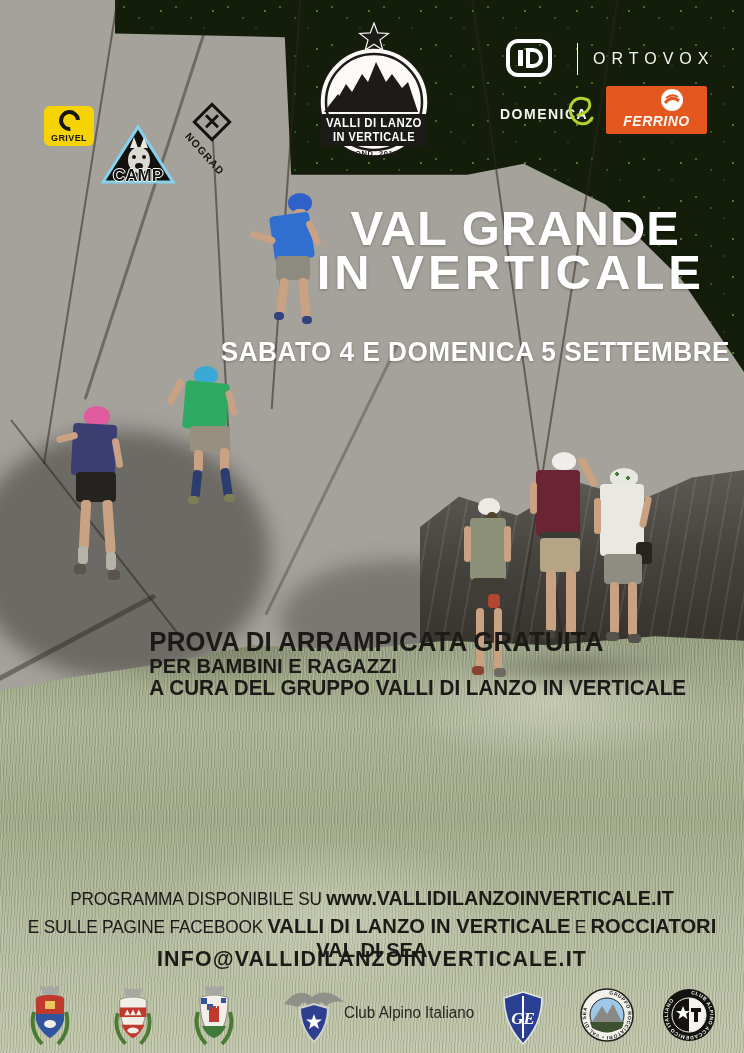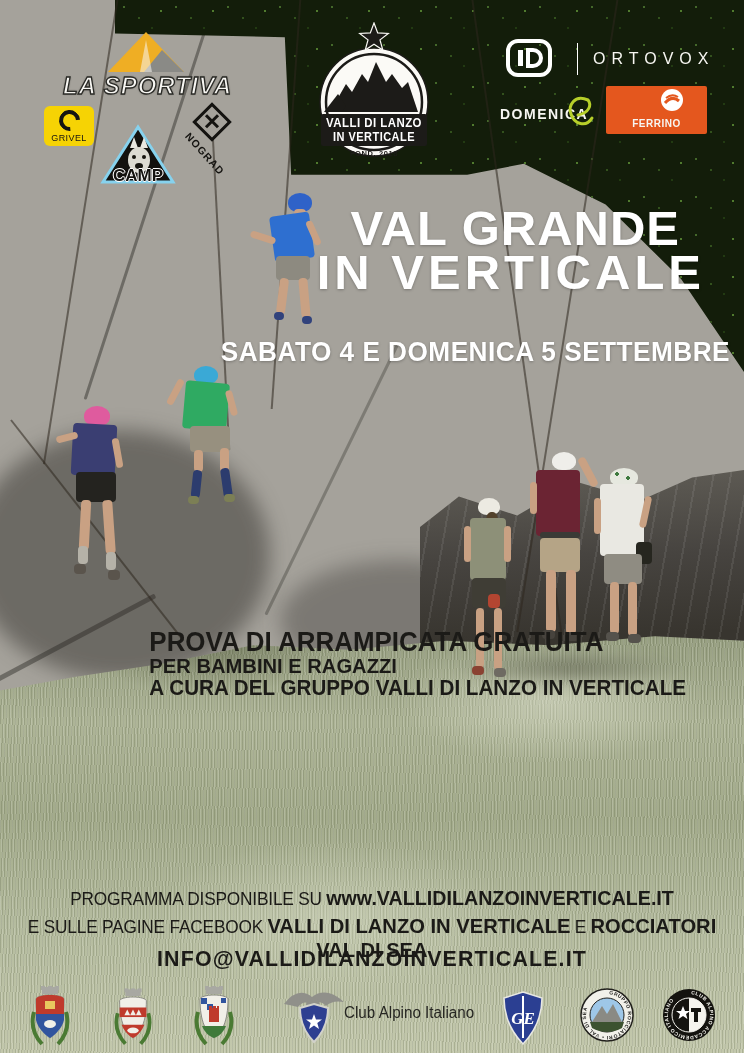--- a/index.html
+++ b/index.html
@@ -160,32 +160,24 @@
     <div class="pp skin" style="left:4px;top:32px;width:7px;height:36px;"></div>
     <div class="pp skin" style="left:52px;top:30px;width:7px;height:32px;transform:rotate(12deg);"></div>
     <div class="pp" style="left:46px;top:76px;width:16px;height:22px;background:#26261f;"></div>
     <div class="pp" style="left:14px;top:88px;width:38px;height:30px;background:#8f8c82;"></div>
     <div class="pp skin" style="left:20px;top:116px;width:9px;height:52px;"></div>
     <div class="pp skin" style="left:38px;top:116px;width:9px;height:54px;"></div>
     <div class="pp" style="left:16px;top:166px;width:13px;height:9px;background:#55524c;"></div>
     <div class="pp" style="left:38px;top:168px;width:13px;height:9px;background:#55524c;"></div>
   </div>
 
-  <div class="abs" style="left:40px;top:28px;width:215px;height:72px;z-index:6;">
-    <svg width="96" height="46" style="position:absolute;left:60px;top:0;">
-      <polygon points="8,44 46,4 84,44" fill="#efae24"></polygon>
-      <polygon points="44,44 62,22 84,44" fill="#8a8a86"></polygon>
-      <polygon points="40,44 46,12 52,44" fill="#f7f6f0" opacity=".55"></polygon>
-    </svg>
-    <div class="spw" style="position:absolute;left:0;top:44px;width:215px;text-align:center;font-size:24px;font-style:italic;letter-spacing:1px;-webkit-text-stroke:1.3px #2a2a26;text-shadow:0 0 2px #2a2a26;">LA SPORTIVA</div>
-  </div>
 
   <div class="abs" style="left:44px;top:106px;width:50px;height:40px;background:#f6d304;border-radius:6px;z-index:6;display:flex;flex-direction:column;align-items:center;justify-content:center;">
     <div style="width:13px;height:13px;border:4px solid #161512;border-radius:50%;border-right-color:transparent;transform:rotate(40deg);"></div>
-    <div style="font-size:9px;font-weight:400;color:#161512;letter-spacing:.4px;margin-top:2px;">GRIVEL</div>
+    <div style="font-size:9px;font-weight:700;color:#161512;letter-spacing:.4px;margin-top:2px;">GRIVEL</div>
   </div>
 
   <div class="abs" style="left:100px;top:124px;width:76px;height:64px;z-index:6;">
     <svg width="76" height="62">
       <polygon points="38,3 73,58 3,58" fill="#12110e" stroke="#86d2ee" stroke-width="3"></polygon>
       <polygon points="30,24 34,13 38,24" fill="#e8e7e0"></polygon>
       <polygon points="40,24 44,13 48,24" fill="#e8e7e0"></polygon>
       <ellipse cx="39" cy="36" rx="11" ry="13" fill="#dcdbd2"></ellipse>
       <circle cx="34" cy="33" r="2" fill="#15140f"></circle>
       <circle cx="44" cy="33" r="2" fill="#15140f"></circle>
@@ -231,21 +223,21 @@
     </svg>
   </div>
 
   <div class="abs" style="left:606px;top:86px;width:101px;height:48px;background:#e4571e;border-radius:2px;z-index:6;">
     <div style="position:absolute;right:24px;top:3px;width:22px;height:22px;border-radius:50%;background:#ffffff;">
       <svg width="22" height="22">
         <path d="M4,14 Q11,6 18,12" fill="none" stroke="#e4571e" stroke-width="3"></path>
         <path d="M5,9 Q11,4 17,8" fill="none" stroke="#e4571e" stroke-width="2"></path>
       </svg>
     </div>
-    <div class="spw" style="position:absolute;left:0;bottom:5px;width:101px;text-align:center;font-size:10px;letter-spacing:.5px;">FERRINO</div>
+    <div class="spw" style="position:absolute;left:0;bottom:5px;width:101px;text-align:center;font-size:14px;letter-spacing:.5px;font-style:italic;">FERRINO</div>
   </div>
 
   <div class="wline" style="top:200px;right:64px;font-size:49px;letter-spacing:1px;z-index:6;">VAL GRANDE</div>
   <div class="wline" style="top:244px;right:39px;font-size:49px;letter-spacing:4px;z-index:6;">IN VERTICALE</div>
   <div class="wline" style="top:337px;right:14px;font-size:27px;letter-spacing:.5px;transform:scaleX(.97);">SABATO 4 E DOMENICA 5 SETTEMBRE</div>
 
   <div class="abs right-col" style="top:629px;right:58px;z-index:6;">
     <div class="bline" style="font-size:27px;line-height:26px;transform:scaleX(.96);transform-origin:100% 50%;">PROVA DI ARRAMPICATA GRATUITA</div>
     <div class="bline" style="font-size:21px;line-height:22px;transform:scaleX(.96);transform-origin:100% 50%;">PER BAMBINI E RAGAZZI</div>
     <div class="bline" style="font-size:21.5px;line-height:23px;transform:scaleX(.96);transform-origin:100% 50%;">A CURA DEL GRUPPO VALLI DI LANZO IN VERTICALE</div>

